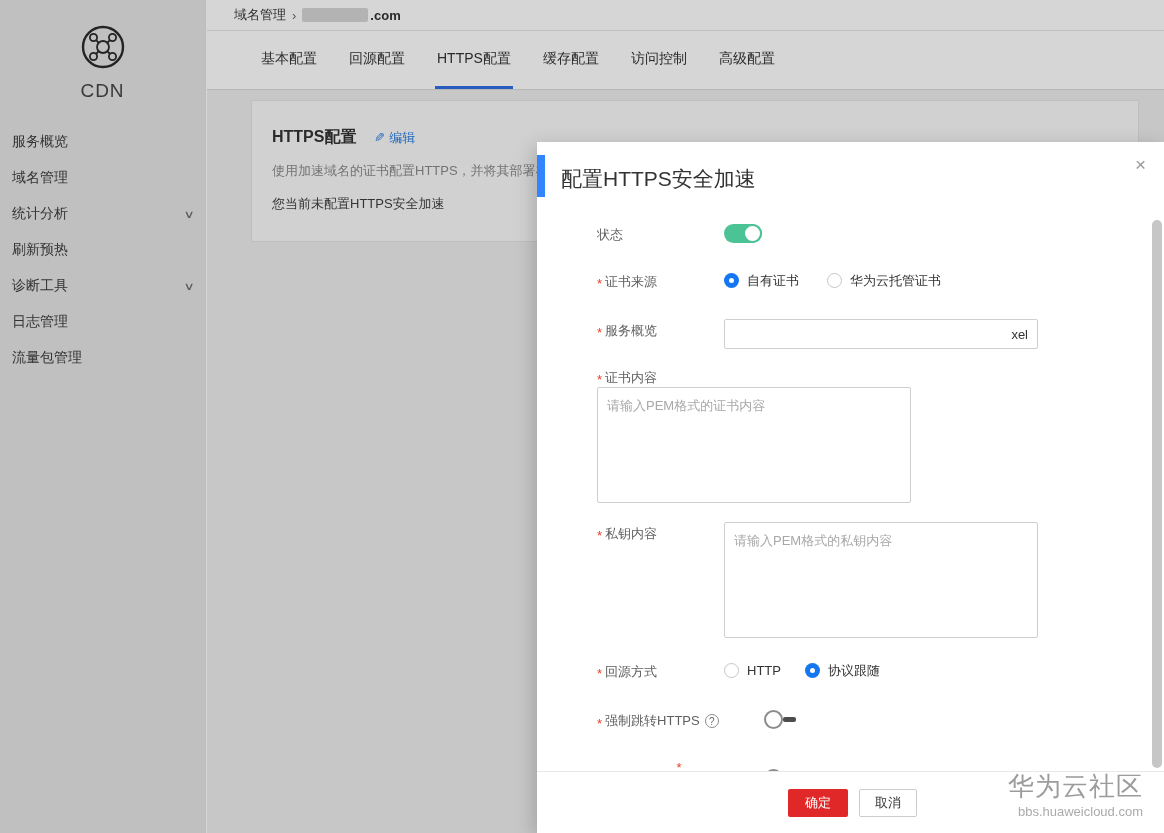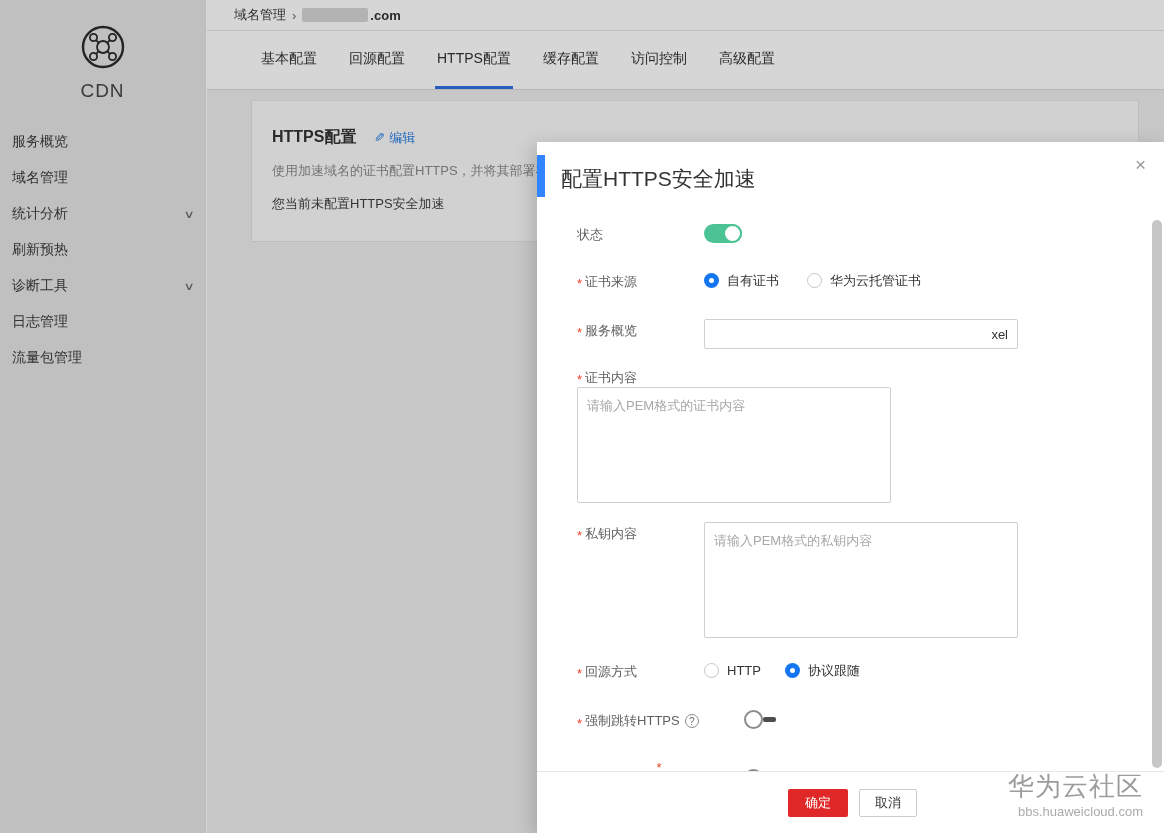--- a/index.html
+++ b/index.html
@@ -32,21 +32,21 @@
   .card-status { margin-top:15px; font-size:13px; color:#3f3f3f; }
 
   
   .overlay { position:absolute; inset:0; background:rgba(0,0,0,0.16); z-index:5; }
 
   
   .modal { position:absolute; left:537px; top:142px; right:0; bottom:0; background:#fff; z-index:10; box-shadow:-4px 4px 18px rgba(0,0,0,0.18); }
   .modal-accent { position:absolute; left:0; top:13px; width:8px; height:42px; background:#3385ff; }
   .modal-close { position:absolute; top:13px; right:18px; font-size:19px; color:#9a9a9a; line-height:1; cursor:pointer; }
   .modal-title { padding:23px 0 0 24px; font-size:21px; color:#333; }
-  .modal-body { padding:30px 0 0 40px; }
+  .modal-body { padding:30px 0 0 60px; }
   .form-row { display:flex; }
   .form-label { width:127px; font-size:13px; color:#5f5f5f; padding-top:3px; }
   .req::before { content:"*"; color:#e84026; font-size:13px; margin-right:3px; position:relative; top:2px; }
   .form-control { display:flex; align-items:center; }
 
   .text-input { width:314px; height:30px; border:1px solid #cfcfcf; border-radius:2px; padding:0 9px; font-size:13px; color:#333; outline:none;text-align:right; }
   .textarea { width:314px; height:116px; border:1px solid #cfcfcf; border-radius:2px; padding:9px; font-size:13px; color:#333; resize:none; outline:none; font-family:"Liberation Sans","DejaVu Sans",sans-serif; }
   ::placeholder { color:#a8a8a8; opacity:1; }
 
   .radio-opt { display:flex; align-items:center; font-size:13px; color:#333; cursor:pointer; }

